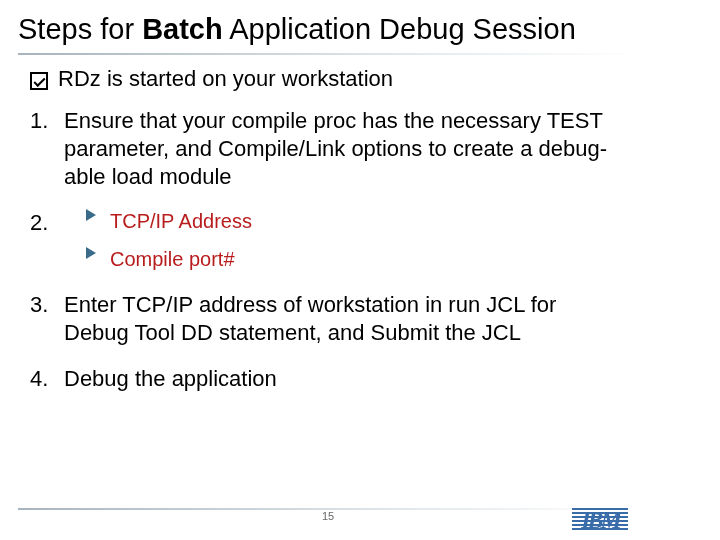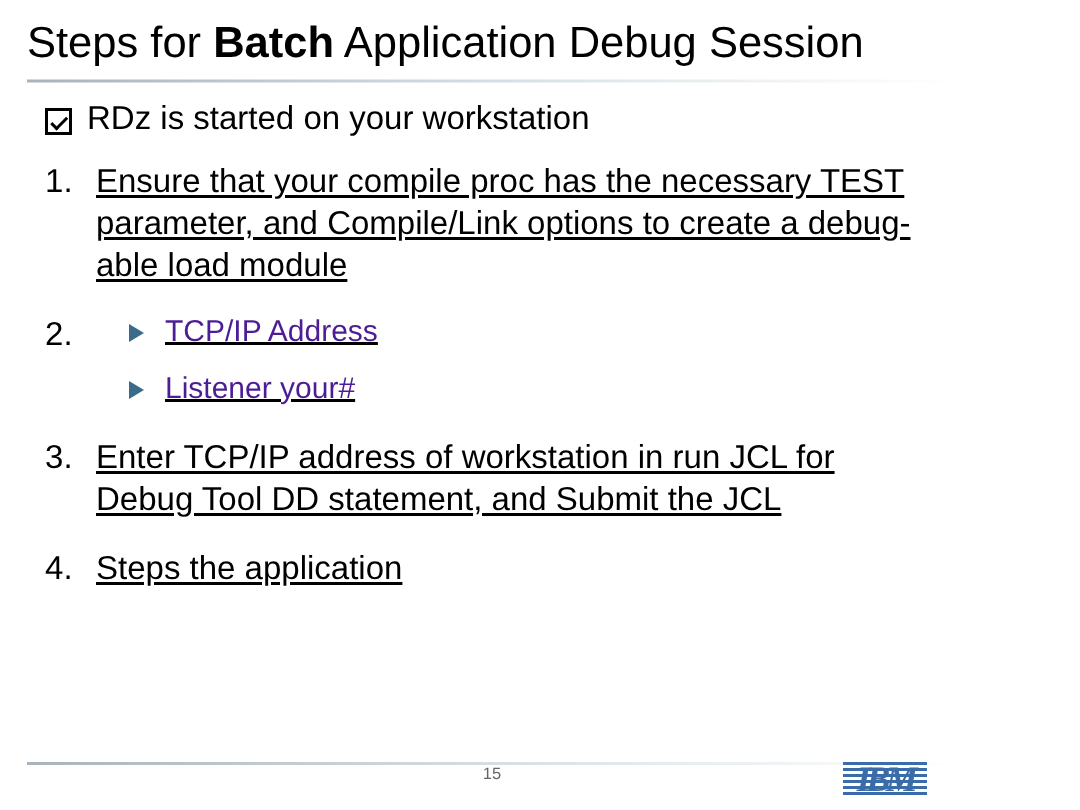--- a/index.html
+++ b/index.html
@@ -61,42 +61,40 @@
     height: 4px;
     border-left: 2px solid #000;
     border-bottom: 2px solid #000;
     transform: rotate(-45deg);
   }
   ol.steps {
     list-style: none;
     counter-reset: step;
     padding: 0;
     margin: 0;
-    text-decoration: underline;
   }
   ol.steps > li {
     counter-increment: step;
     position: relative;
     padding-left: 34px;
     margin-bottom: 18px;
   }
   ol.steps > li::before {
     content: counter(step) ".";
     position: absolute;
     left: 0;
     top: 0;
   }
   .sublist {
     margin-top: 12px;
     padding-left: 22px;
   }
   .sub-item {
     display: flex;
-    align-items: center;
-    color: #4c1d95;
+    color: #b91c1c;
     font-size: 20px;
     margin-bottom: 12px;
   }
   .arrow-icon {
     width: 0;
     height: 0;
     border-top: 6px solid transparent;
     border-bottom: 6px solid transparent;
     border-left: 10px solid #3a6b8b;
     margin-right: 14px;
@@ -114,21 +112,21 @@
     position: absolute;
     bottom: 18px;
     left: 0;
     right: 0;
     text-align: center;
     font-size: 11px;
     color: #666;
   }
   .logo {
     position: absolute;
-    right: 38px;
+    right: 28px;
     bottom: 8px;
     font-family: "Times New Roman", serif;
     font-weight: bold;
     letter-spacing: -3px;
     font-size: 24px;
     color: #3b6caa;
     display: flex;
     align-items: flex-end;
   }
   .logo .bars {
@@ -168,29 +166,29 @@
         <span>Ensure that your compile proc has the necessary TEST parameter, and Compile/Link options to create a debug-able load module</span>
       </li>
       <li>
         <div class="sublist">
           <div class="sub-item">
             <span class="arrow-icon"></span>
             <span>TCP/IP Address</span>
           </div>
           <div class="sub-item">
             <span class="arrow-icon"></span>
-            <span>Listener your#</span>
+            <span>Compile port#</span>
           </div>
         </div>
       </li>
       <li>
         <span>Enter TCP/IP address of workstation in run JCL for Debug Tool DD statement, and Submit the JCL</span>
       </li>
       <li>
-        <span>Steps the application</span>
+        <span>Debug the application</span>
       </li>
     </ol>
 
   </div>
 
   <div class="footer-line"></div>
   <div class="page-number">15</div>
 
   <div class="logo" aria-hidden="true">
     <span class="bars">IBM</span>

